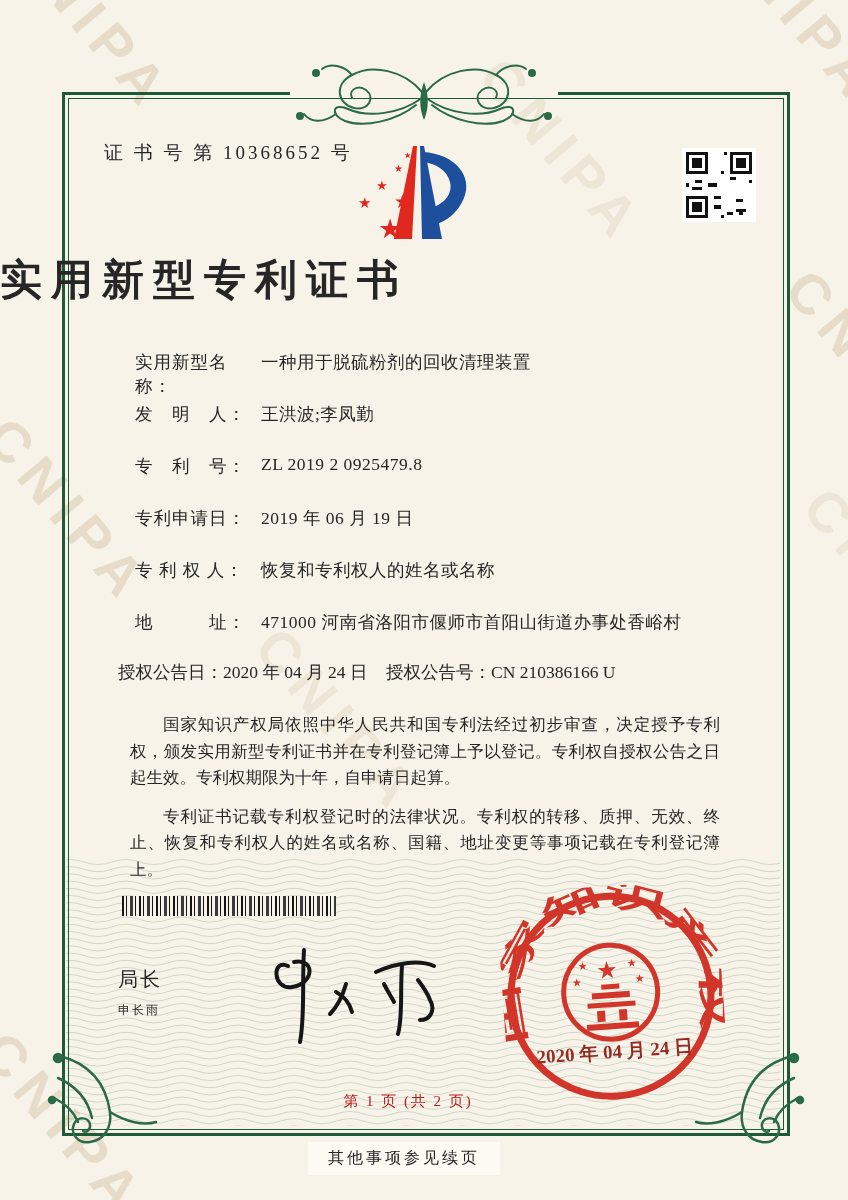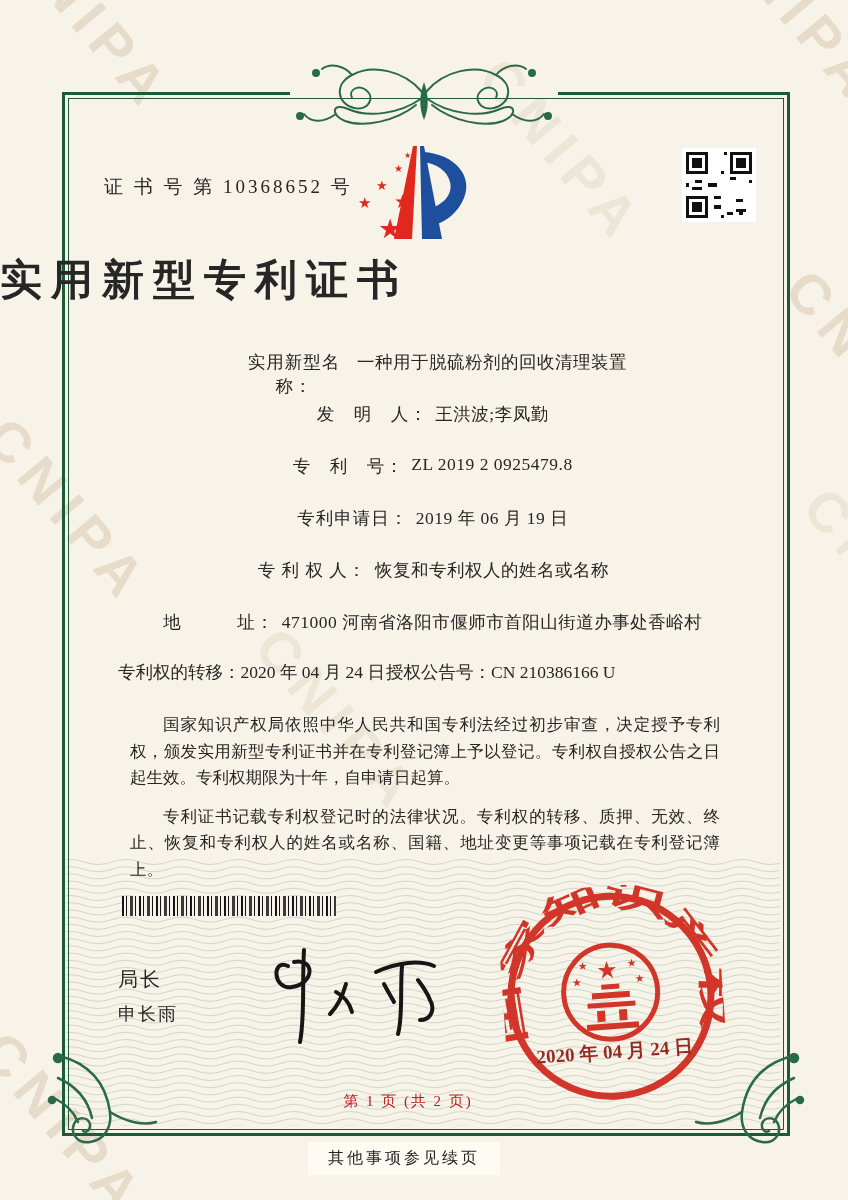--- a/index.html
+++ b/index.html
@@ -41,58 +41,58 @@
   .bl-orn{left:44px;top:1052px;}
   .br-orn{left:692px;top:1052px;transform:scaleX(-1);}
   
   .guilloche{
     position:absolute;left:66px;top:858px;width:714px;height:268px;
     z-index:1;overflow:hidden;
   }
   
   .cert-no{
     position:absolute;left:104px;top:140px;
-    font-size:19px;letter-spacing:3px;z-index:3;margin-top:34px;
+    font-size:19px;letter-spacing:3px;z-index:3;
   }
   .logo{position:absolute;left:350px;top:142px;z-index:3;}
   .qr{
     position:absolute;left:682px;top:148px;width:74px;height:74px;
     background:#ffffff;padding:4px;box-sizing:border-box;
     display:grid;grid-template-columns:repeat(21,1fr);grid-template-rows:repeat(21,1fr);
     z-index:3;
   }
   .qr div.on{background:#111111;}
   .title{
     position:absolute;left:0;top:252px;width:848px;
     text-align:left;font-size:42px;font-weight:bold;
     letter-spacing:9px;z-index:3;
   }
   
-  .fields{position:absolute;left:122px;top:350px;width:614px;z-index:3;text-align:center;}
+  .fields{position:absolute;left:135px;top:350px;width:614px;z-index:3;}
   .frow{position:relative;height:52px;font-size:17.5px;}
   .flabel{display:inline-block;width:126px;letter-spacing:1px;vertical-align:top;}
   .fvalue{display:inline-block;letter-spacing:0.5px;}
   .grant-row{position:absolute;left:118px;top:660px;width:614px;font-size:17.5px;z-index:3;}
   .grant-no{position:absolute;left:268px;top:0;}
   
   .body-text{
     position:absolute;left:118px;top:700px;width:614px;z-index:3;
     font-size:16.5px;line-height:26.5px;text-align:justify;
   }
   .body-text p{margin:12px;text-indent:2em;}
   
   .barcode{
     position:absolute;left:122px;top:896px;width:214px;height:20px;z-index:3;
     background:repeating-linear-gradient(90deg,
       #151515 0 2px,#f6f2ea 2px 4px,#151515 4px 5px,#f6f2ea 5px 8px,
       #3a3a3a 8px 11px,#f6f2ea 11px 13px,#151515 13px 14px,#f6f2ea 14px 17px);
   }
   
   .director-title{position:absolute;left:118px;top:966px;font-size:20px;letter-spacing:2px;z-index:3;}
-  .director-name{position:absolute;left:118px;top:1002px;font-size:18px;letter-spacing:2px;z-index:3;}
+  .director-name{position:absolute;left:118px;top:1002px;font-size:12px;letter-spacing:2px;z-index:3;}
   .signature{position:absolute;left:242px;top:942px;z-index:4;}
   
   .seal{position:absolute;left:503px;top:886px;z-index:4;transform:rotate(-4deg);opacity:0.93;}
   
   .page-info{
     position:absolute;left:408px;top:1092px;transform:translateX(-50%);
     font-size:15px;letter-spacing:2px;color:#b91c1c;z-index:3;white-space:nowrap;
   }
   .cont-note{
     position:absolute;left:404px;top:1142px;transform:translateX(-50%);
@@ -670,21 +670,21 @@
     </div>
     <div class="frow">
       <span class="flabel">专 利 权 人：</span><span class="fvalue">恢复和专利权人的姓名或名称</span>
     </div>
     <div class="frow">
       <span class="flabel">地　　　址：</span><span class="fvalue">471000 河南省洛阳市偃师市首阳山街道办事处香峪村</span>
     </div>
   </div>
 
   <div class="grant-row">
-    <span>专利权的转移：</span><span>2020 年 04 月 24 日</span>
+    <span>授权公告日：</span><span>2020 年 04 月 24 日</span>
     <span class="grant-no">
       <span>授权公告号：</span><span>CN 210386166 U</span>
     </span>
   </div>
 
   <div class="body-text">
     <p>国家知识产权局依照中华人民共和国专利法经过初步审查，决定授予专利权，颁发实用新型专利证书并在专利登记簿上予以登记。专利权自授权公告之日起生效。专利权期限为十年，自申请日起算。</p>
     <p>专利证书记载专利权登记时的法律状况。专利权的转移、质押、无效、终止、恢复和专利权人的姓名或名称、国籍、地址变更等事项记载在专利登记簿上。</p>
   </div>
 

